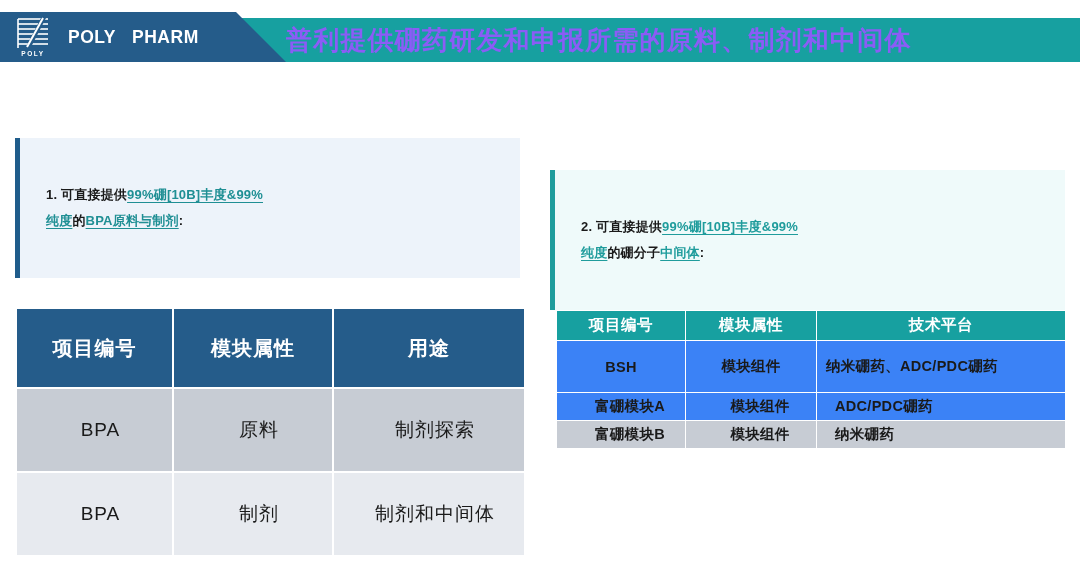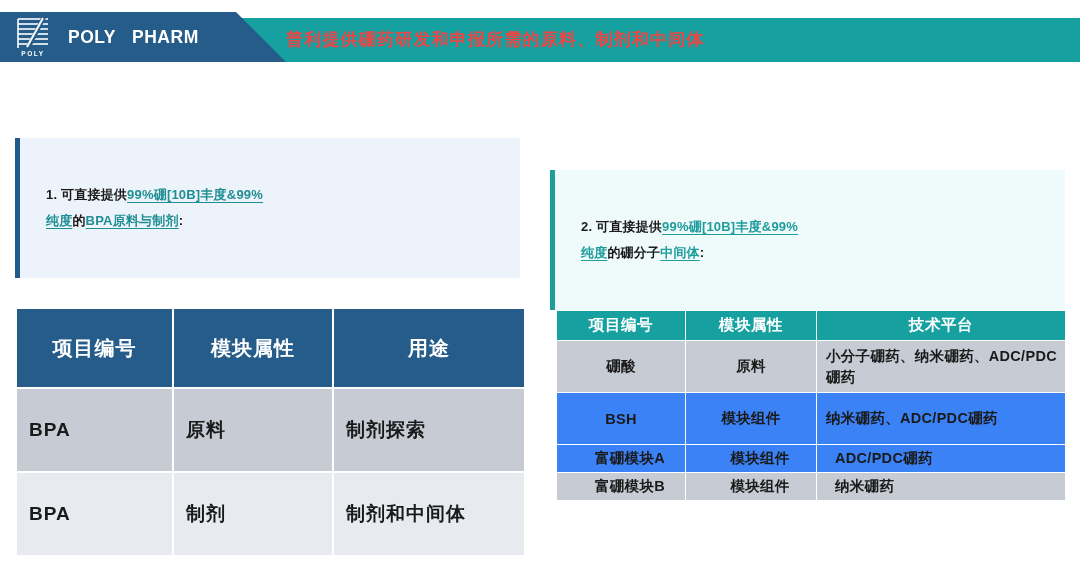--- a/index.html
+++ b/index.html
@@ -52,22 +52,22 @@
     font-weight: 700;
     letter-spacing: 0.5px;
   }
   .title-text {
     position: absolute;
     left: 286px;
     top: 18px;
     width: 760px;
     height: 44px;
     line-height: 44px;
-    color: #ef4444;
-    font-size: 17px;
+    color: #8b5cf6;
+    font-size: 26px;
     font-weight: 700;
     letter-spacing: 1.2px;
     white-space: nowrap;
   }
 
   
   .callout {
     position: absolute;
     top: 138px;
     height: 140px;
@@ -128,23 +128,24 @@
     background: #255c8a;
     color: #ffffff;
     font-size: 20px;
     font-weight: 700;
     height: 78px;
     text-align: center;
     letter-spacing: 1px;
   }
   .tbl-left td {
     font-size: 19px;
-    font-weight: 700;
+    font-weight: 400;
     color: #1a1a1a;
     height: 82px;
+    text-align: center;
     letter-spacing: 1px;
     padding-left: 12px;
   }
   .tbl-left tr.band-a td { background: #c7ccd4; }
   .tbl-left tr.band-b td { background: #e7eaef; }
 
   
   .tbl-right {
     left: 556px;
     top: 310px;
@@ -267,25 +268,20 @@
       <col style="width:248px">
   </colgroup>
   <thead>
     <tr>
       <th>项目编号</th>
       <th>模块属性</th>
       <th>技术平台</th>
     </tr>
   </thead>
   <tbody>
-    <tr class="band-a tall">
-      <td class="c1">硼酸</td>
-      <td class="c2">原料</td>
-      <td class="c3">小分子硼药、纳米硼药、ADC/PDC硼药</td>
-    </tr>
     <tr class="band-b tall">
       <td class="c1">BSH</td>
       <td class="c2">模块组件</td>
       <td class="c3">纳米硼药、ADC/PDC硼药</td>
     </tr>
     <tr class="band-b short">
       <td class="c1">富硼模块A</td>
       <td class="c2">模块组件</td>
       <td class="c3">ADC/PDC硼药</td>
     </tr>

